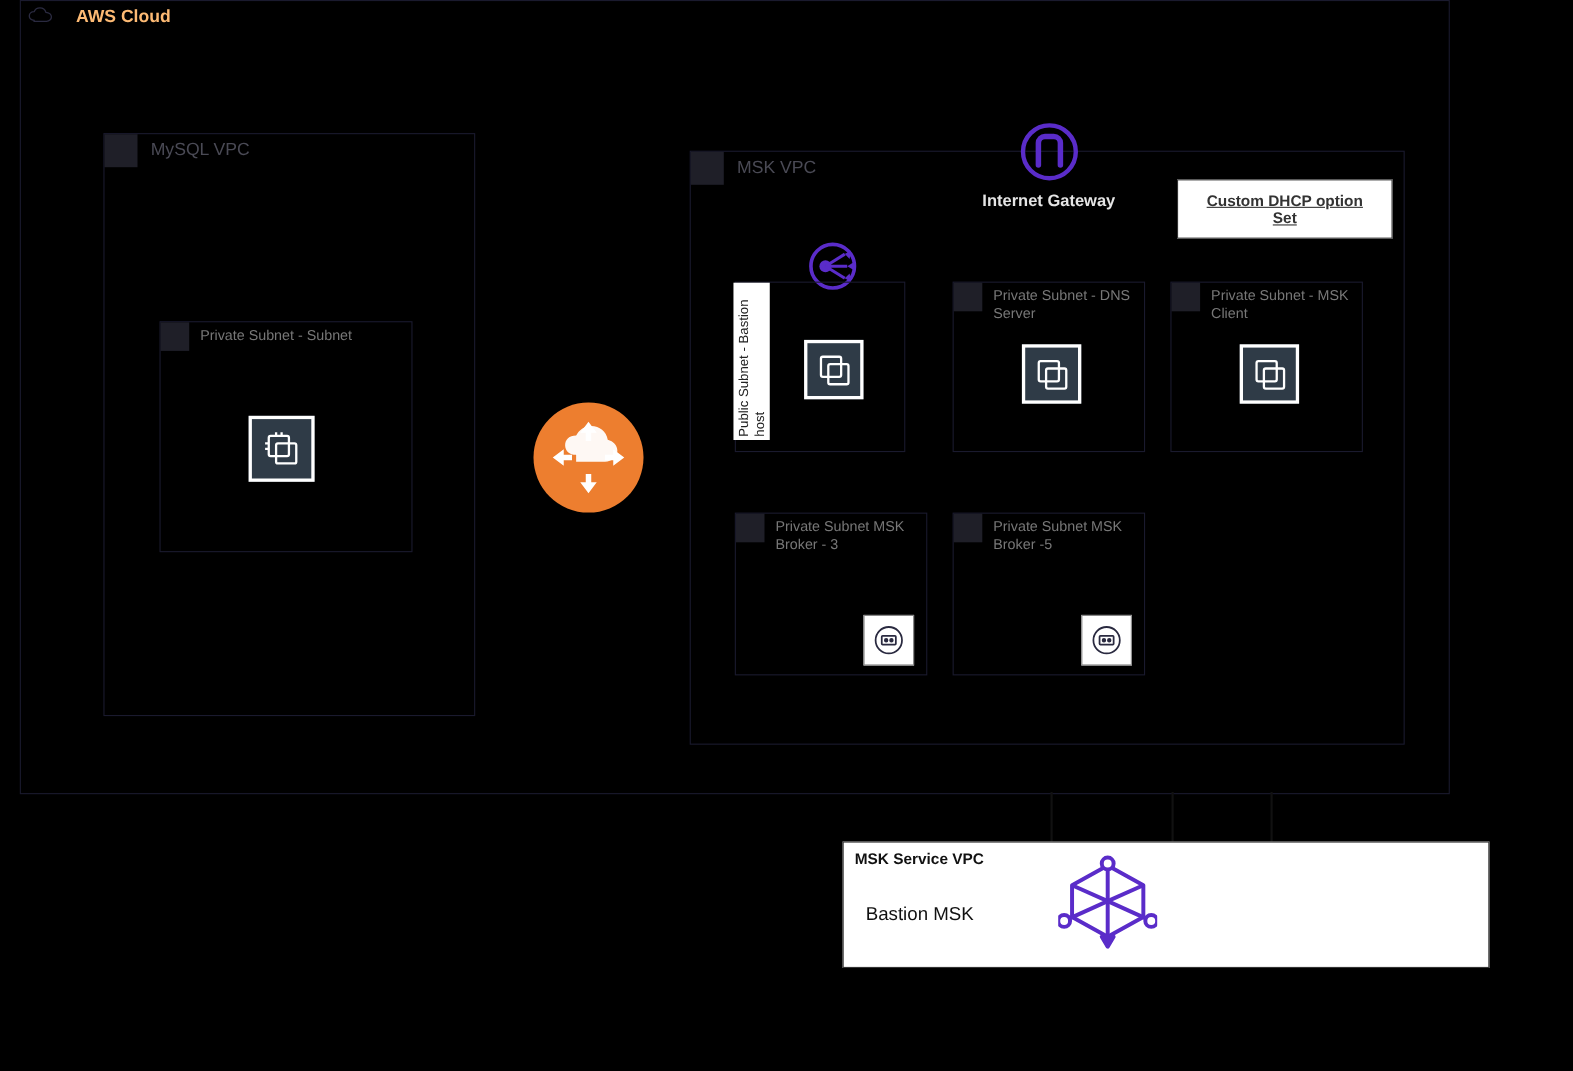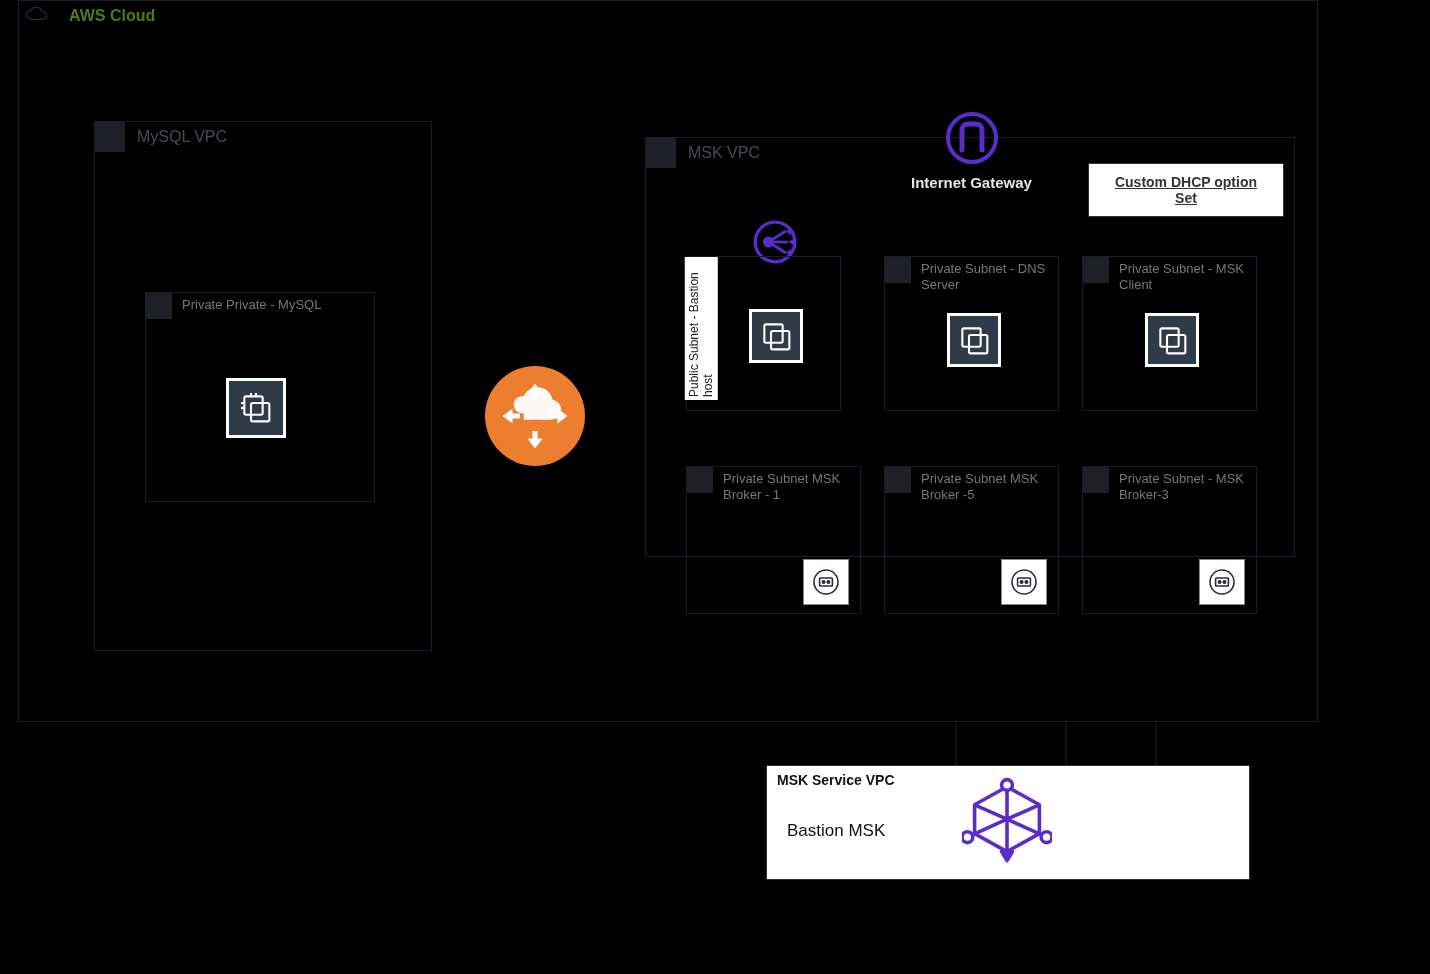--- a/index.html
+++ b/index.html
@@ -13,34 +13,34 @@
   }
   .aws-cloud {
     position: absolute;
     left: 18px; top: 0;
     width: 1300px; height: 722px;
     border: 1px solid #1a1a2e;
     background: transparent;
   }
   .aws-cloud-label {
     position: absolute; top: 6px; left: 50px;
-    font-size: 16px; color: #4d7c0f; font-weight: 600;
+    font-size: 16px; color: #fdba74; font-weight: 600;
   }
   .aws-cloud-badge {
     position: absolute; top: 0; left: 0;
     width: 38px; height: 28px;
     display:flex; align-items:center; justify-content:center;
   }
   .vpc-box {
     position: absolute;
     border: 1px solid #1a1a2e;
     background: transparent;
   }
   .vpc-mysql { left: 75px; top: 120px; width: 338px; height: 530px; }
-  .vpc-msk  { left: 626px; top: 136px; width: 650px; height: 420px; }
+  .vpc-msk  { left: 608px; top: 136px; width: 650px; height: 540px; }
   .vpc-title {
     position: absolute; top: 6px; left: 42px;
     font-size: 16px; color: #4a4a55; font-weight: 500;
   }
   .vpc-corner {
     position: absolute; top: 0; left: 0;
     width: 30px; height: 30px; background: #1f1f28;
   }
   .subnet {
     position: absolute;
@@ -107,21 +107,21 @@
     text-align:center;
   }
   .elb-mini {
     position:absolute;
     width:44px; height:44px;
     display:flex; align-items:center; justify-content:center;
   }
   .msk-service {
     position:absolute;
     left:766px; top:765px;
-    width:484px; height:115px;
+    width:588px; height:115px;
     background:#fff;
     border:1px solid #333;
   }
   .msk-service-title {
     position:absolute; top:6px; left:10px;
     font-size:14px; font-weight:700; color:#111;
   }
   .msk-service-sub {
     position:absolute; top:55px; left:20px;
     font-size:17px; color:#111;
@@ -146,21 +146,21 @@
     </svg>
   </div>
   <div class="aws-cloud-label">AWS Cloud</div>
 
   <div class="vpc-box vpc-mysql">
     <div class="vpc-corner"></div>
     <div class="vpc-title">MySQL VPC</div>
 
     <div class="subnet" style="left:50px; top:170px; width:230px; height:210px;">
       <div class="subnet-corner"></div>
-      <div class="subnet-title">Private Private - MySQL</div>
+      <div class="subnet-title">Private Subnet - Subnet</div>
       <div class="ec2-icon" style="left:80px; top:85px;">
         <svg viewBox="0 0 48 48">
             <g fill="none" stroke="#fff" stroke-width="2.5">
           <rect x="10" y="10" width="22" height="22" rx="2"></rect>
           <rect x="18" y="18" width="22" height="22" rx="2"></rect>
           <line x1="18" y1="6" x2="18" y2="10"></line>
               <line x1="24" y1="6" x2="24" y2="10"></line>
           <line x1="6" y1="18" x2="10" y2="18"></line>
               <line x1="6" y1="24" x2="10" y2="24"></line>
         </g>
@@ -244,21 +244,21 @@
             <g fill="none" stroke="#fff" stroke-width="2.5">
           <rect x="10" y="10" width="22" height="22" rx="2"></rect>
               <rect x="18" y="18" width="22" height="22" rx="2"></rect>
         </g>
           </svg>
       </div>
     </div>
 
     <div class="subnet" style="left:40px; top:328px; width:175px; height:148px;">
       <div class="subnet-corner"></div>
-      <div class="subnet-title">Private Subnet MSK Broker - 1</div>
+      <div class="subnet-title">Private Subnet MSK Broker - 3</div>
       <div class="broker-icon" style="left:116px; top:92px;">
         <svg viewBox="0 0 40 40">
             <g fill="none" stroke="#2a2a40" stroke-width="2">
           <circle cx="20" cy="20" r="15"></circle>
           <rect x="12" y="15" width="16" height="10" rx="1"></rect>
           <circle cx="17" cy="20" r="1.5" fill="#2a2a40"></circle>
               <circle cx="23" cy="20" r="1.5" fill="#2a2a40"></circle>
         </g>
           </svg>
       </div>
@@ -272,34 +272,20 @@
             <g fill="none" stroke="#2a2a40" stroke-width="2">
           <circle cx="20" cy="20" r="15"></circle>
           <rect x="12" y="15" width="16" height="10" rx="1"></rect>
           <circle cx="17" cy="20" r="1.5" fill="#2a2a40"></circle>
               <circle cx="23" cy="20" r="1.5" fill="#2a2a40"></circle>
         </g>
           </svg>
       </div>
     </div>
 
-    <div class="subnet" style="left:436px; top:328px; width:175px; height:148px;">
-      <div class="subnet-corner"></div>
-      <div class="subnet-title">Private Subnet - MSK Broker-3</div>
-      <div class="broker-icon" style="left:116px; top:92px;">
-        <svg viewBox="0 0 40 40">
-            <g fill="none" stroke="#2a2a40" stroke-width="2">
-          <circle cx="20" cy="20" r="15"></circle>
-          <rect x="12" y="15" width="16" height="10" rx="1"></rect>
-          <circle cx="17" cy="20" r="1.5" fill="#2a2a40"></circle>
-              <circle cx="23" cy="20" r="1.5" fill="#2a2a40"></circle>
-        </g>
-          </svg>
-      </div>
-    </div>
 
   </div>
 </div>
 
 <div class="connector-line" style="left:955px; top:720px; width:2px; height:60px;"></div>
 <div class="connector-line" style="left:1065px; top:720px; width:2px; height:60px;"></div>
 <div class="connector-line" style="left:1155px; top:720px; width:2px; height:85px;"></div>
 <div class="connector-line" style="left:955px; top:778px; width:110px; height:2px;"></div>
 <div class="connector-line" style="left:1065px; top:778px; width:2px; height:26px;"></div>
 <div class="connector-line" style="left:1030px; top:804px; width:128px; height:2px;"></div>

